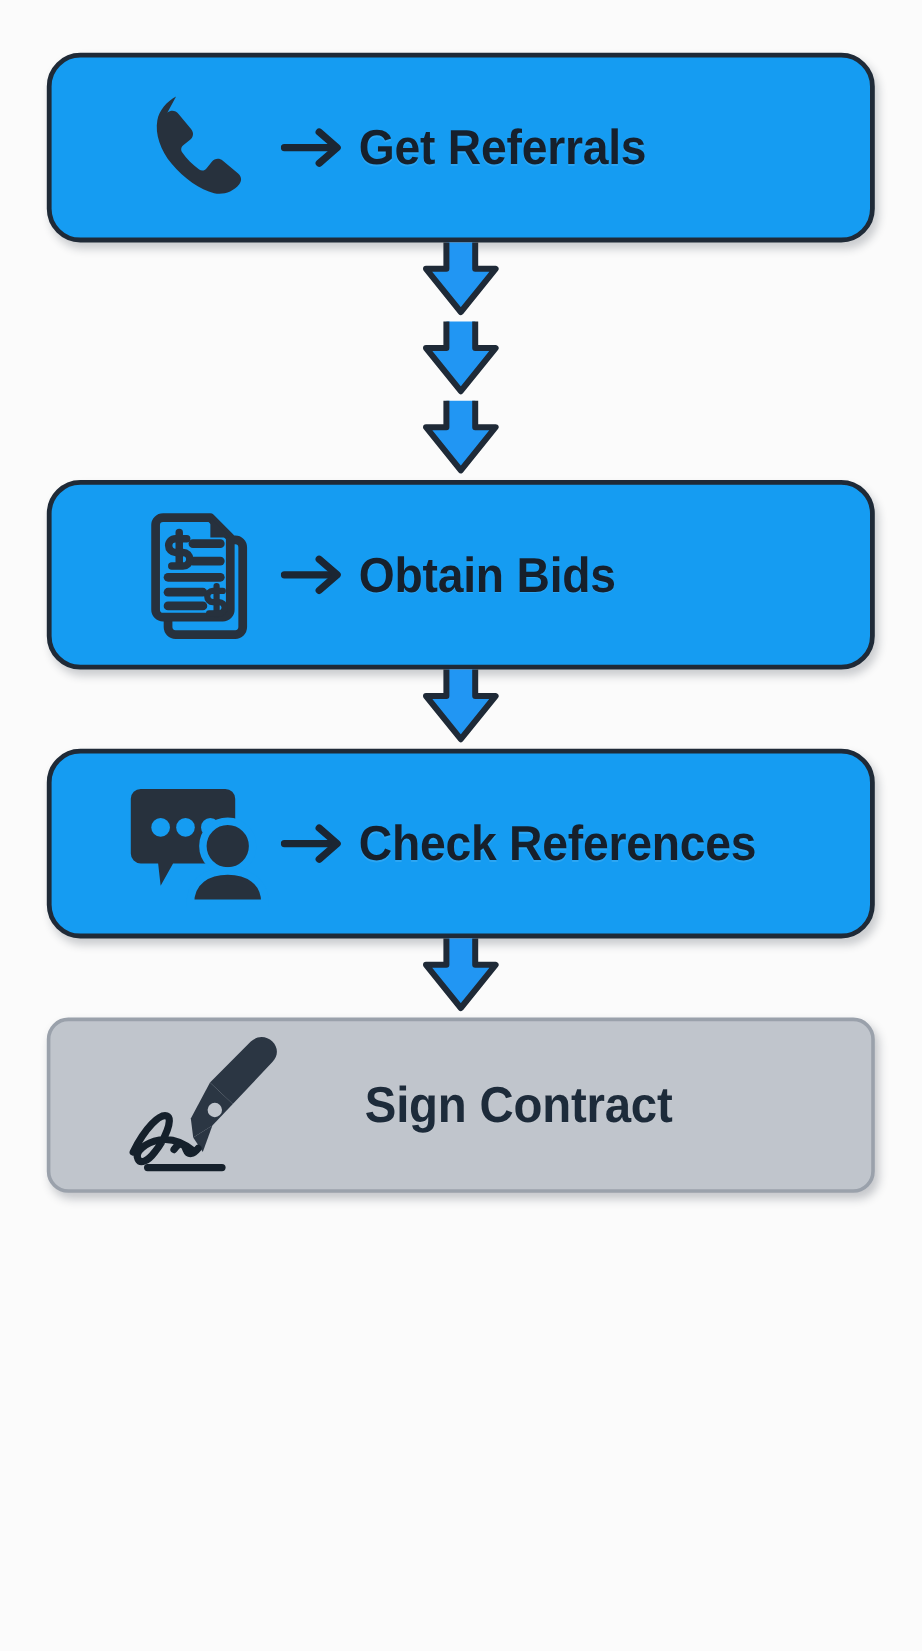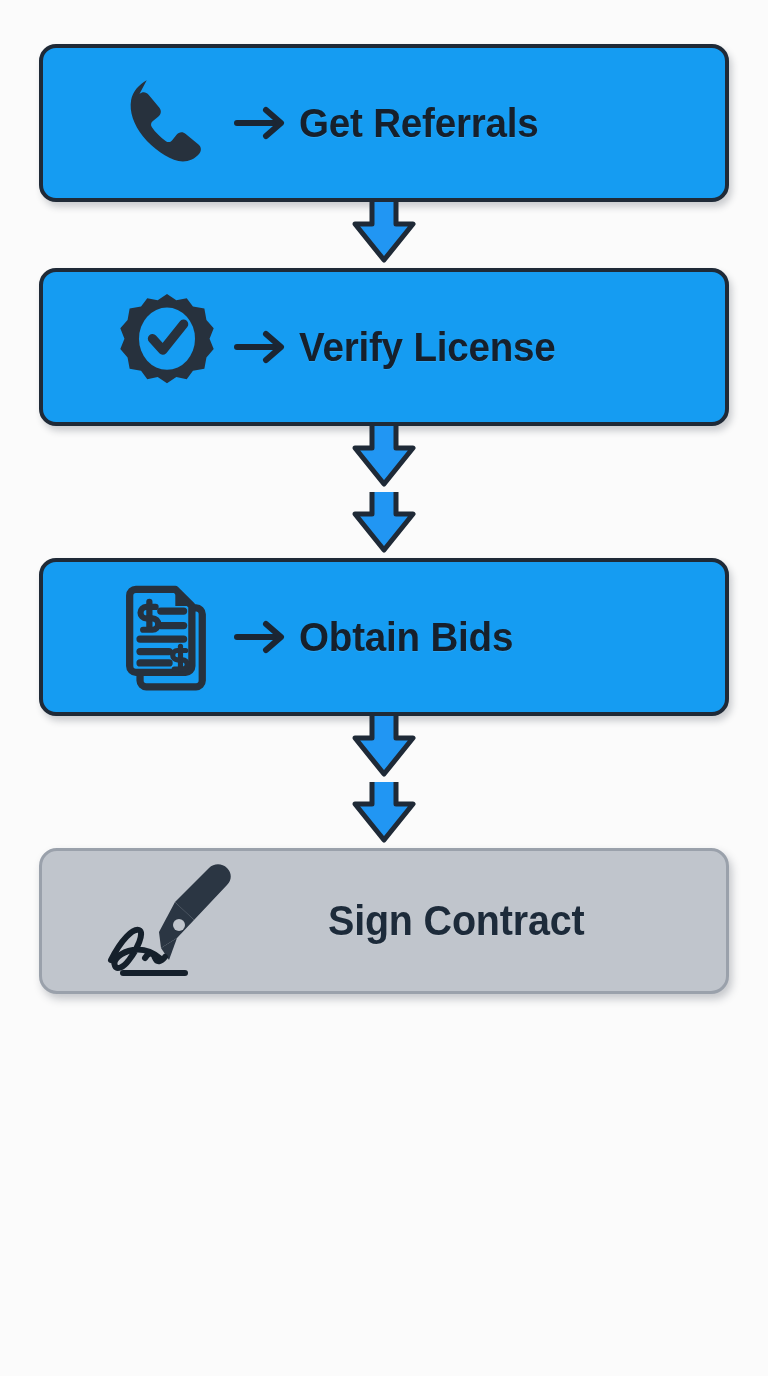--- a/index.html
+++ b/index.html
@@ -26,38 +26,37 @@
     left: 0;
     width: 768px;
   }
 
   
   .step {
     position: relative;
     width: 690px;
     margin: 0 auto;
     height: 158px;
-    border-radius: 17px;
+    border-radius: 28px;
     border: 4px solid #1f2a37;
     background: #159cf2;
     box-shadow: 3px 5px 7px rgba(30,40,55,0.22);
     display: flex;
     align-items: center;
     padding-left: 68px;
   }
 
   .step.terminal {
     background: #c0c5cc;
     border: 3px solid #9aa1ab;
     width: 690px;
     height: 146px;
     border-radius: 18px;
     padding-left: 52px;
     box-shadow: 3px 5px 8px rgba(30,40,55,0.25);
-    gap: 24px;
   }
 
   
   .step-icon {
     width: 112px;
     height: 112px;
     flex: 0 0 112px;
     display: flex;
     align-items: center;
     justify-content: center;
@@ -135,38 +134,20 @@
       </span>
       <span class="step-label">Get Referrals</span>
     </div>
 
     <div class="connector">
       <svg width="90" height="66" viewBox="0 0 90 66">
         <path d="M33 -4 L33 22 L16 22 L45 58 L74 22 L57 22 L57 -4 Z" fill="#2196f3" stroke="#1f2a37" stroke-width="5" stroke-linejoin="round"></path>
       </svg>
     </div>
 
-    <div class="step">
-      <span class="step-icon">
-        <svg width="104" height="110" viewBox="0 0 100 106" fill="#27313d">
-          <path d="M50 2 L59 8 L69 6 L75 14 L86 16 L88 27 L95 35 L91 45 L95 55 L88 63
-                   L86 74 L75 76 L69 84 L59 82 L50 88 L41 82 L31 84 L25 76 L14 74
-                   L12 63 L5 55 L9 45 L5 35 L12 27 L14 16 L25 14 L31 6 L41 8 Z"></path>
-          <ellipse cx="50" cy="45" rx="27" ry="30" fill="#159cf2"></ellipse>
-          <path d="M36 45 L46 56 L66 31" stroke="#27313d" stroke-width="9" stroke-linecap="round" stroke-linejoin="round" fill="none"></path>
-        </svg>
-      </span>
-      <span class="step-arrow">
-        <svg width="56" height="36" viewBox="0 0 56 36">
-          <path d="M3 18 H44" stroke="#1b2633" stroke-width="6" stroke-linecap="round" fill="none"></path>
-          <path d="M32 5 L47 18 L32 31" stroke="#1b2633" stroke-width="6" stroke-linecap="round" stroke-linejoin="round" fill="none"></path>
-        </svg>
-      </span>
-      <span class="step-label">Verify License</span>
-    </div>
 
     <div class="connector">
       <svg width="90" height="66" viewBox="0 0 90 66">
         <path d="M33 -4 L33 22 L16 22 L45 58 L74 22 L57 22 L57 -4 Z" fill="#2196f3" stroke="#1f2a37" stroke-width="5" stroke-linejoin="round"></path>
       </svg>
     </div>
 
 
     <div class="connector">
       <svg width="90" height="66" viewBox="0 0 90 66">
@@ -205,20 +186,40 @@
       </span>
       <span class="step-label">Obtain Bids</span>
     </div>
 
     <div class="connector">
       <svg width="90" height="66" viewBox="0 0 90 66">
         <path d="M33 -4 L33 22 L16 22 L45 58 L74 22 L57 22 L57 -4 Z" fill="#2196f3" stroke="#1f2a37" stroke-width="5" stroke-linejoin="round"></path>
       </svg>
     </div>
 
+    <div class="step">
+      <span class="step-icon">
+        <svg width="116" height="104" viewBox="0 0 112 100" fill="#27313d">
+          <path d="M8 6 H76 A8 8 0 0 1 84 14 V58 A8 8 0 0 1 76 66 H34 L24 84 L22 66 H8
+                   A8 8 0 0 1 0 58 V14 A8 8 0 0 1 8 6 Z"></path>
+          <circle cx="24" cy="37" r="7.5" fill="#159cf2"></circle>
+          <circle cx="44" cy="37" r="7.5" fill="#159cf2"></circle>
+          <circle cx="64" cy="37" r="7.5" fill="#159cf2"></circle>
+          <circle cx="78" cy="52" r="20" stroke="#159cf2" stroke-width="6"></circle>
+          <path d="M48 98 C48 80 62 72 78 72 C94 72 108 80 108 98 Z" stroke="#159cf2" stroke-width="6"></path>
+        </svg>
+      </span>
+      <span class="step-arrow">
+        <svg width="56" height="36" viewBox="0 0 56 36">
+          <path d="M3 18 H44" stroke="#1b2633" stroke-width="6" stroke-linecap="round" fill="none"></path>
+          <path d="M32 5 L47 18 L32 31" stroke="#1b2633" stroke-width="6" stroke-linecap="round" stroke-linejoin="round" fill="none"></path>
+        </svg>
+      </span>
+      <span class="step-label">Check References</span>
+    </div>
 
     <div class="connector">
       <svg width="90" height="66" viewBox="0 0 90 66">
         <path d="M33 -4 L33 22 L16 22 L45 58 L74 22 L57 22 L57 -4 Z" fill="#2196f3" stroke="#1f2a37" stroke-width="5" stroke-linejoin="round"></path>
       </svg>
     </div>
 
     <div class="step terminal">
       <span class="step-icon">
         <svg width="140" height="118" viewBox="0 0 140 118">

